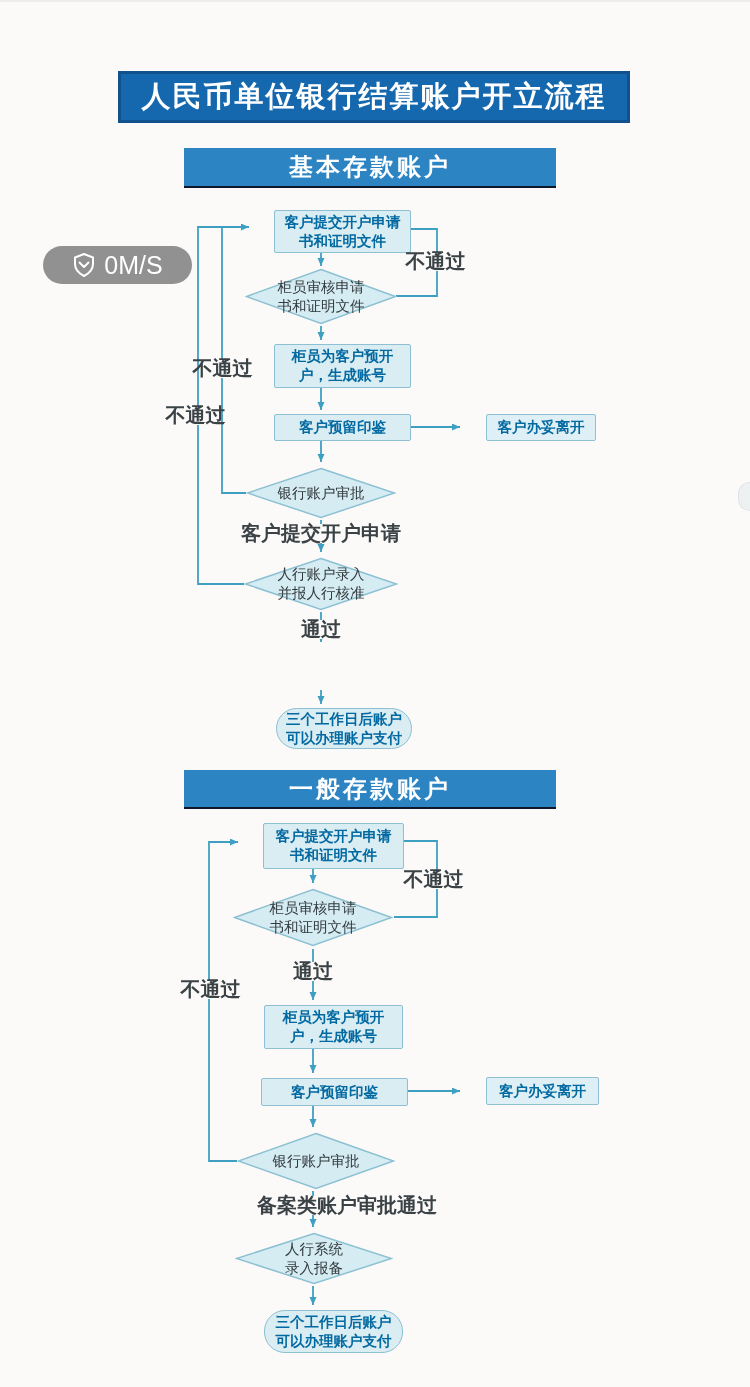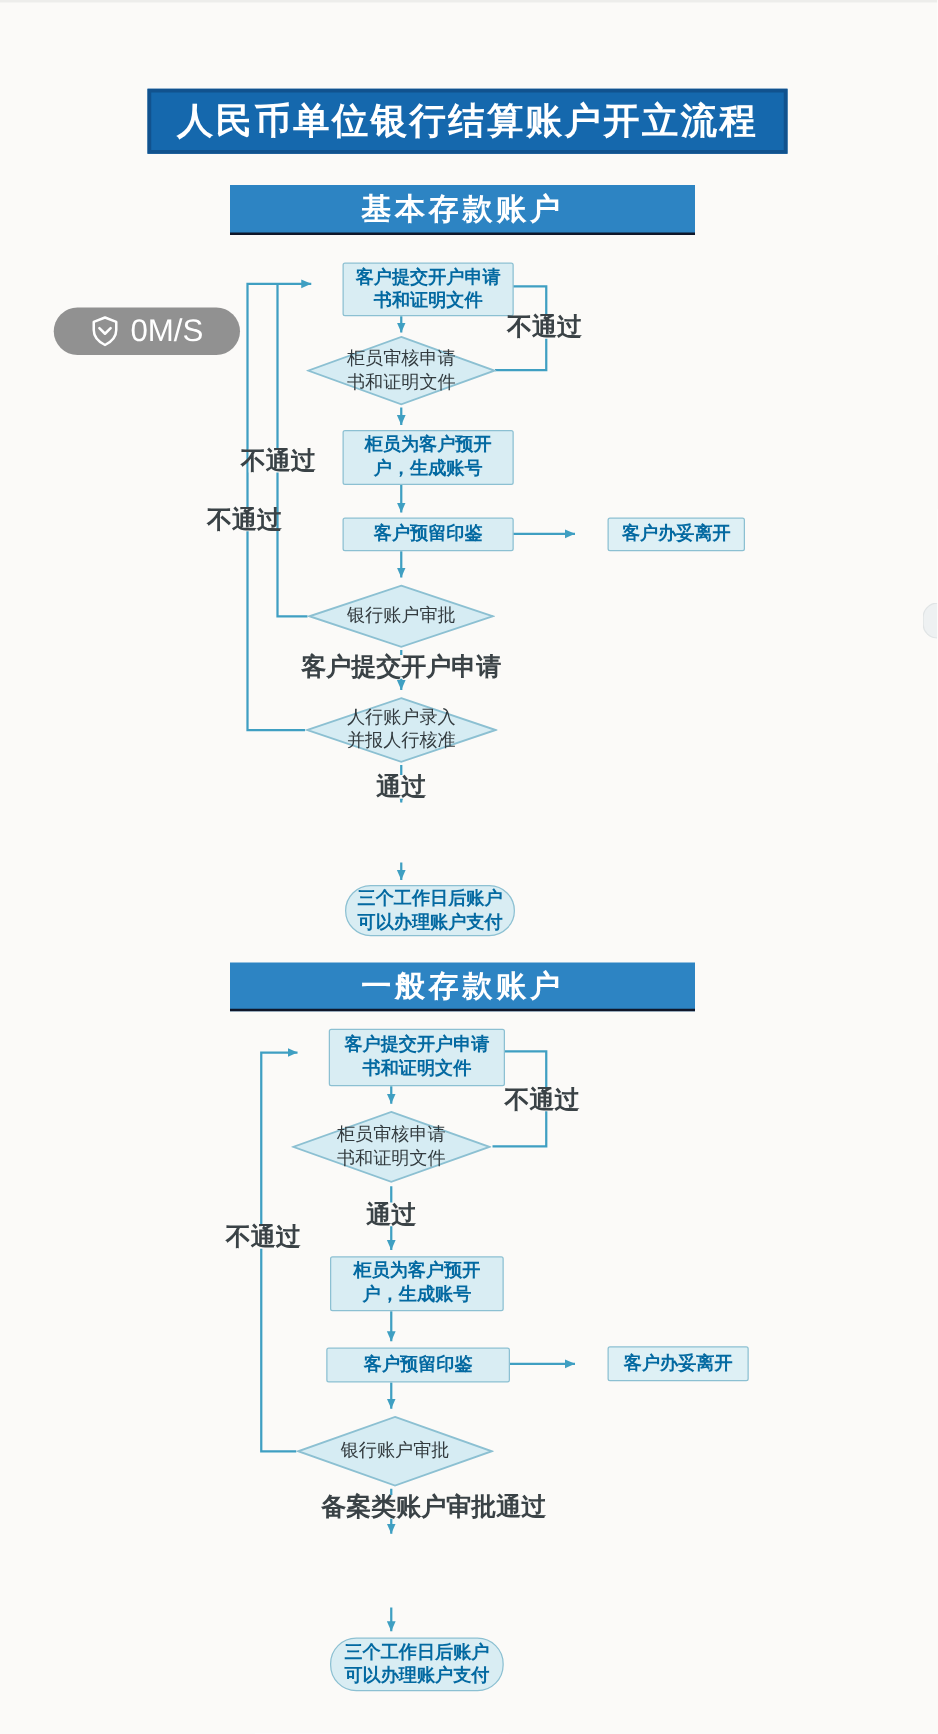--- a/index.html
+++ b/index.html
@@ -155,20 +155,27 @@
 
   <div class="diamond" style="left:237px;top:1132px;width:158px;height:58px;">
     <svg width="158" height="58">
         <polygon points="79,1.5 156.5,29 79,56.5 1.5,29" fill="#d6ecf3" stroke="#8cc0d2" stroke-width="1.5"></polygon>
       </svg>
     <div class="dtext">银行账户审批</div>
   </div>
 
   <div class="flabel" style="left:247px;top:1196px;width:136px;height:19px;margin-left:32px;">备案类账户审批通过</div>
 
+  <div class="diamond" style="left:235px;top:1232px;width:158px;height:53px;">
+    <svg width="158" height="53">
+        <polygon points="79,1.5 156.5,26.5 79,51.5 1.5,26.5" fill="#d6ecf3" stroke="#8cc0d2" stroke-width="1.5"></polygon>
+      </svg>
+    <div class="dtext">人行系统
+录入报备</div>
+  </div>
 
   <div class="node term" style="left:243px;top:1310px;width:139px;height:43px;">三个工作日后账户
 可以办理账户支付</div>
 
   <div class="flabel" style="left:410px;top:870px;width:47px;height:19px;">不通过</div>
   <div class="flabel" style="left:187px;top:980px;width:47px;height:19px;">不通过</div>
 
   <div class="edge-handle"></div>
 </div>
 

